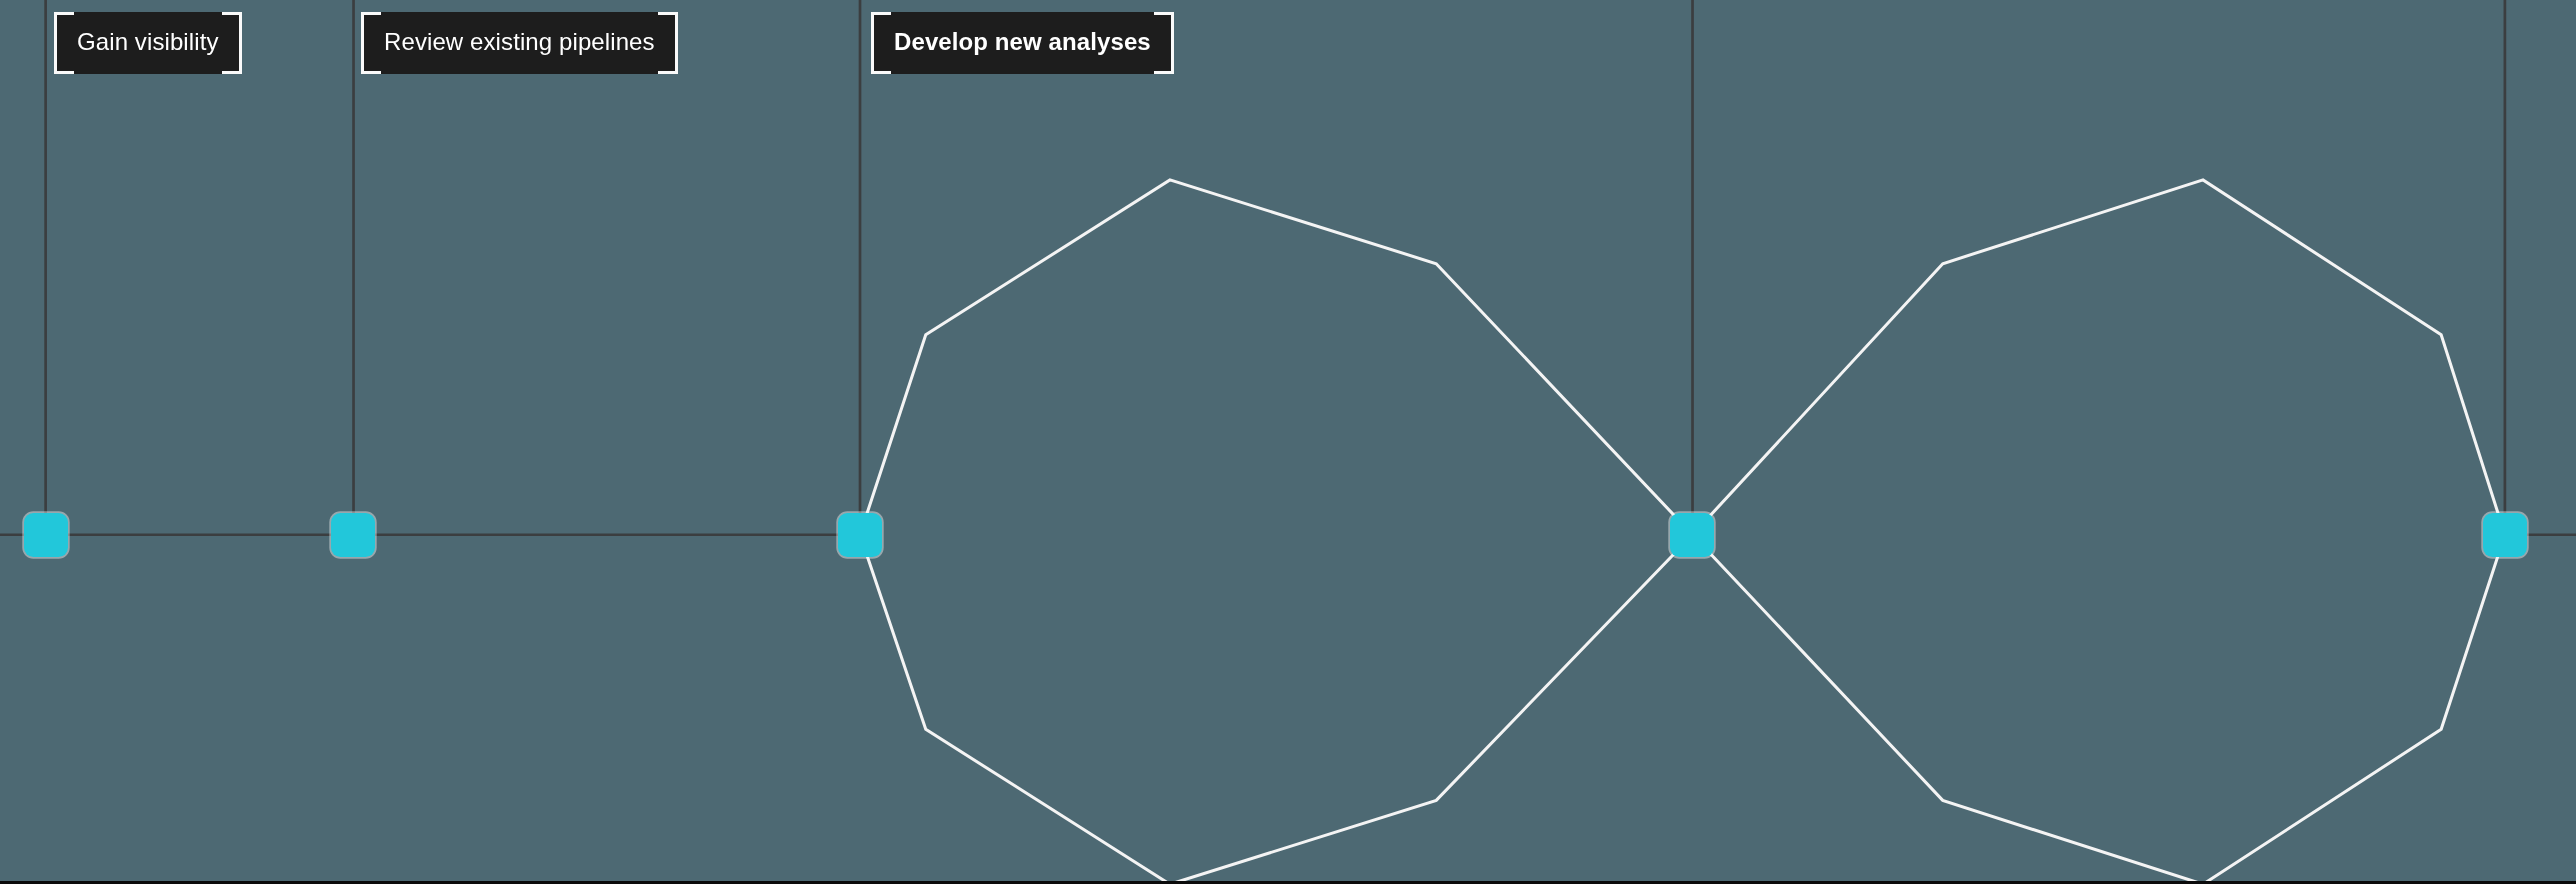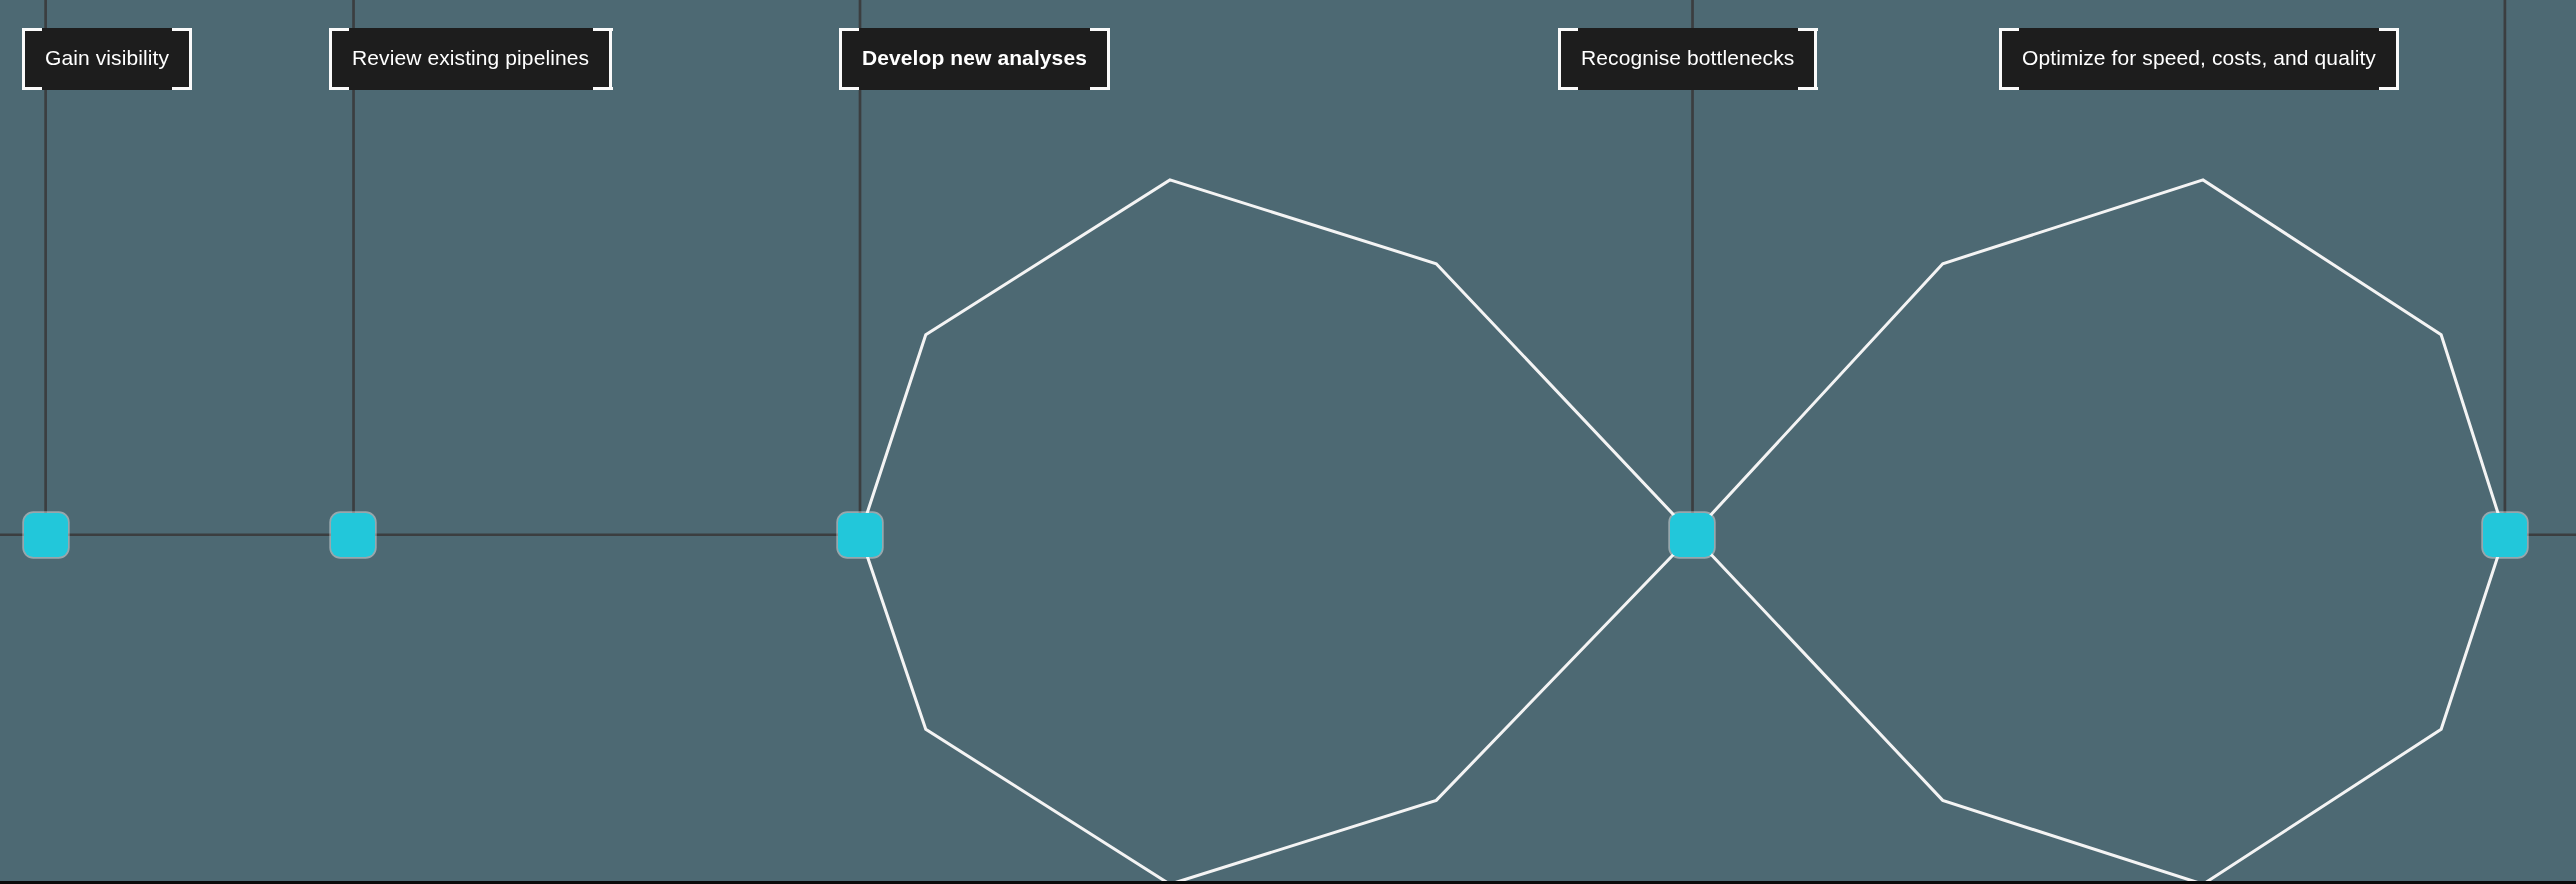--- a/index.html
+++ b/index.html
@@ -19,32 +19,33 @@
     width:2576px;height:885px;
     overflow:hidden;
     background:var(--background);
   }
   .layer{position:absolute;left:0;top:0;width:100%;height:100%;}
   svg.layer{display:block;}
   .connector-line{stroke:var(--connector);stroke-width:4;fill:none;}
   .loop-line{stroke:var(--loop-stroke);stroke-width:4.5;fill:none;stroke-linejoin:miter;}
   .label-box{
     position:absolute;
-    top:28px;height:62px;
+    top:12px;height:62px;
     box-sizing:border-box;
     background:var(--label-bg);
     color:var(--label-text);
     border-left:3.4px solid var(--label-corner);
     border-right:3.4px solid var(--label-corner);
     padding:0 20px;
-    font-size:21px;
+    font-size:24px;
     line-height:60px;
     white-space:nowrap;
     letter-spacing:0.1px;
     z-index:3;
+    margin-left:32px;
   }
   .label-box::before,.label-box::after{
     content:"";
     position:absolute;left:-3.4px;right:-3.4px;height:3.4px;
     background:linear-gradient(90deg,
       var(--label-corner) 0 20px,
       transparent 20px calc(100% - 20px),
       var(--label-corner) calc(100% - 20px) 100%);
   }
   .label-box::before{top:0;}
@@ -83,18 +84,16 @@
 
   <div class="timeline-node" style="left: 23.5px; top: 513px; height: 44px; width: 44px;"></div>
   <div class="timeline-node" style="left: 331px; top: 513px; height: 44px; width: 44px;"></div>
   <div class="timeline-node" style="left: 838px; top: 513px; height: 44px; width: 44px;"></div>
   <div class="timeline-node" style="left: 1670px; top: 513px; height: 44px; width: 44px;"></div>
   <div class="timeline-node" style="left: 2483px; top: 513px; height: 44px; width: 44px;"></div>
 
   <div class="label-box" style="left: 22px;">Gain visibility</div>
   <div class="label-box" style="left: 329px;">Review existing pipelines</div>
   <div class="label-box" style="left: 839px; font-weight: bold;">Develop new analyses</div>
-  <div class="label-box" style="left: 1558px;">Recognise bottlenecks</div>
-  <div class="label-box" style="left: 1999px;">Optimize for speed, costs, and quality</div>
 
   <div class="bottom-bar"></div>
 </div>
 
 
 </body></html>

